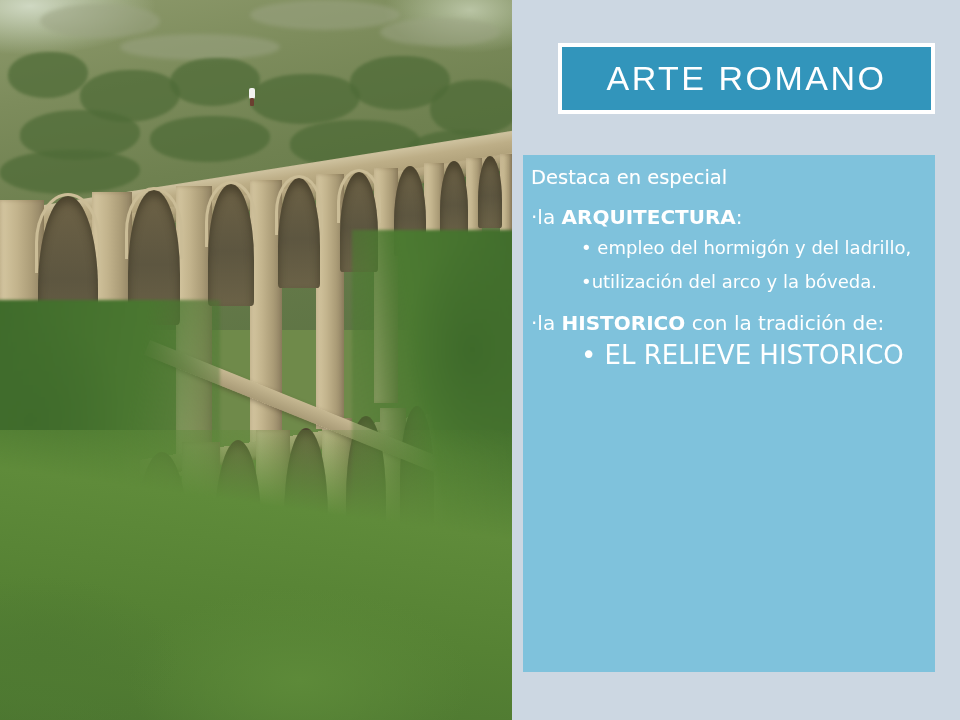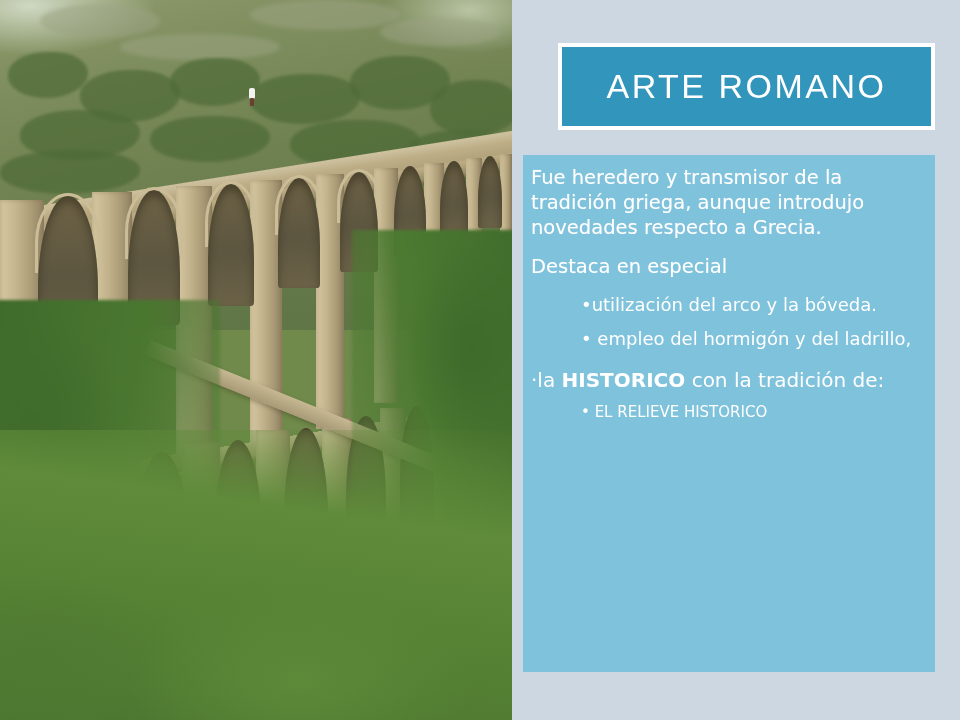--- a/index.html
+++ b/index.html
@@ -116,21 +116,21 @@
     width: 4px; height: 8px;
     background: #6b3f30;
     border-radius: 1px;
   }
   .photo-blur { filter: blur(.7px); }
 
   
   #title-box {
     position: absolute;
     left: 558px; top: 43px;
-    width: 377px; height: 87px;
+    width: 377px; height: 71px;
     background: #3295bb;
     border: 4px solid #ffffff;
     box-sizing: border-box;
     display: flex;
     align-items: center;
     justify-content: center;
   }
   #title-text {
     color: #ffffff;
     font-family: "Liberation Sans", sans-serif;
@@ -171,21 +171,21 @@
     margin: 0 0 10px 0;
     padding-left: 52px;
     text-indent: -2px;
   }
   .bullet-l3 {
     font-size: 21px;
     line-height: 27px;
     margin: 0 0 12px 0;
     padding-left: 50px;
   }
-  .bullet-l3.big { font-size: 15px; }
+  .bullet-l3.big { font-size: 26px; }
   .sp-top { margin-top: 16px; }
 </style>
 </head>
 <body>
 
 <div id="slide">
 
   <div id="photo">
     <div class="hill"></div>
 
@@ -268,28 +268,28 @@
     <div id="walker-body"></div>
     <div id="walker-legs"></div>
   </div>
 
   <div id="title-box">
     <span id="title-text">ARTE ROMANO</span>
   </div>
 
   <div id="body-panel">
 
-    <p class="para">Fue heredero y transmisor de la tradición griega, aunque introdujo novedades respecto a Grecia.</p>
 
     <p class="para">Destaca  en especial</p>
 
+    <p class="bullet-l1"><span class="bul">·</span><span>la </span><b>ARQUITECTURA</b><span>:</span></p>
+
+    <p class="bullet-l2"><span class="bul">•</span><span> empleo del hormigón y del ladrillo,</span></p>
 
     <p class="bullet-l2"><span class="bul">•</span><span>utilización del arco y la bóveda.</span></p>
-
-    <p class="bullet-l2"><span class="bul">•</span><span> empleo del hormigón y del ladrillo,</span></p>
 
     <p class="bullet-l1 sp-top"><span class="bul">·</span><span>la </span><b>HISTORICO</b><span> con la tradición de:</span></p>
 
 
     <p class="bullet-l3 big"><span class="bul">•</span><span> EL RELIEVE HISTORICO</span></p>
   </div>
 
 </div>
 
 </body></html>

